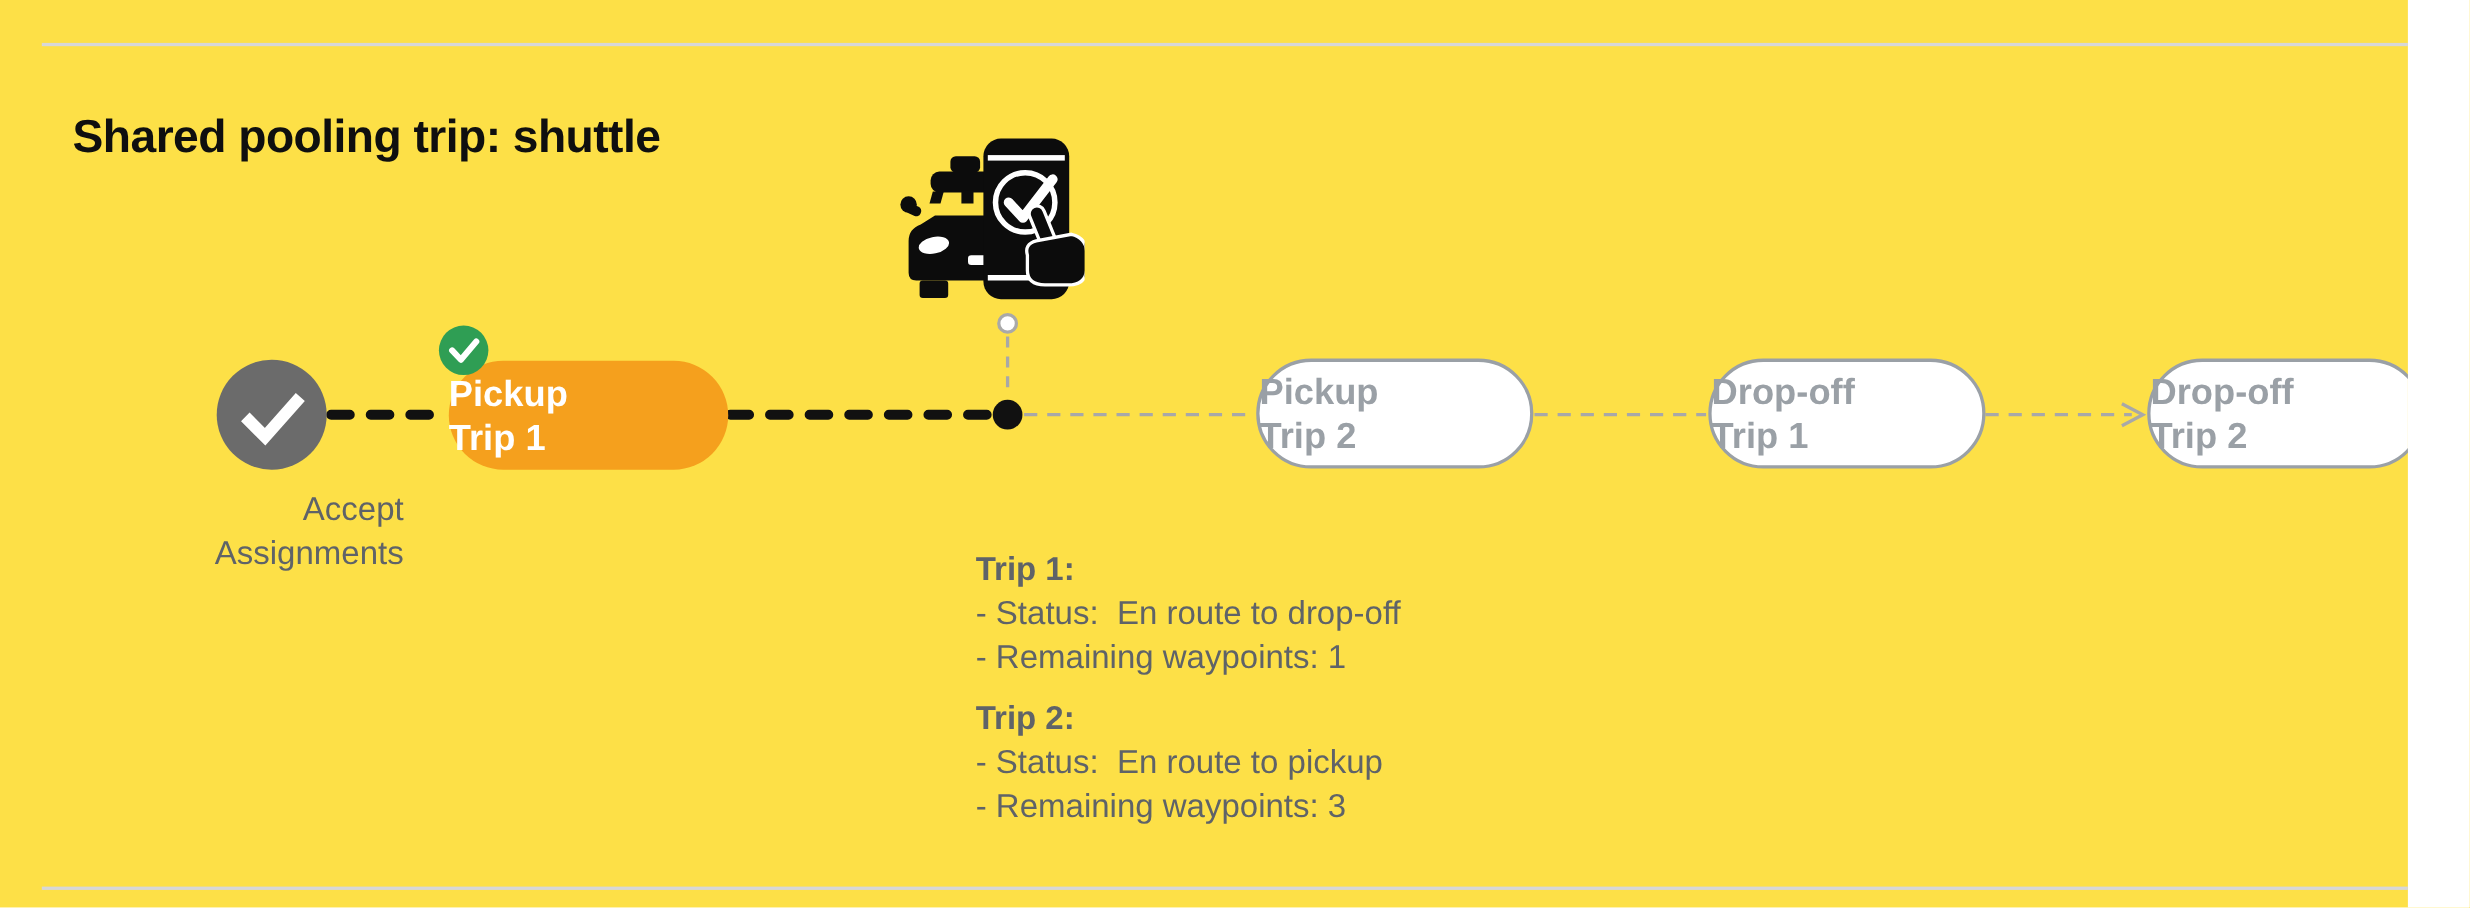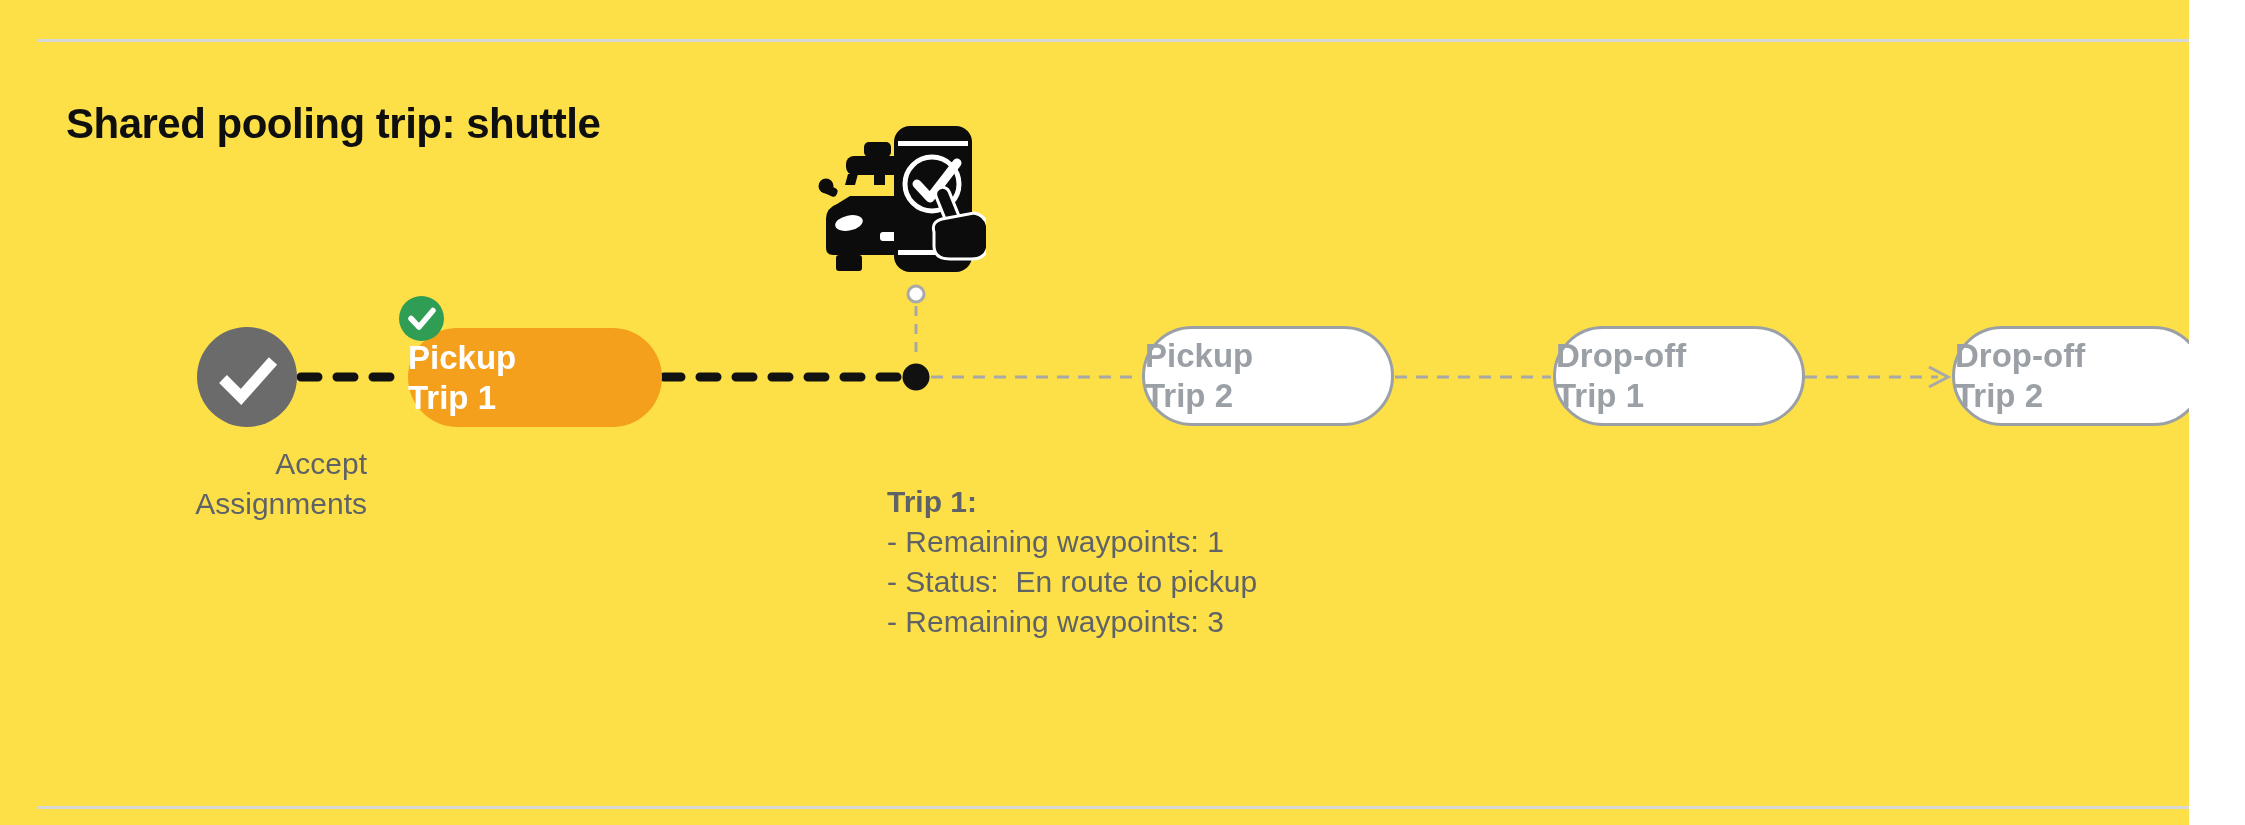--- a/index.html
+++ b/index.html
@@ -123,21 +123,21 @@
   .vehicle-info .heading { font-weight: 700; }
   .trip-info {
     position: absolute;
     left: 887px;
     top: 482px;
     font-size: 30px;
     line-height: 40px;
     color: #5f6368;
   }
   .info-line { white-space: pre-wrap; }
-  .info-line.heading { font-weight: 700; }
+  .info-line.heading { font-weight: 700; margin-top: 16px; }
 </style>
 </head>
 <body>
 
 <div class="canvas">
 
   <div class="rule top"></div>
   <div class="rule bottom"></div>
 
   <h1 class="page-title">Shared pooling trip: shuttle</h1>
@@ -230,18 +230,20 @@
         <circle cx="141" cy="102" r="7"></circle>
         <circle cx="152" cy="106" r="7"></circle>
         <path d="M116 108 q-3 -10 8 -13 l32 -6 q14 3 14 18 l0 12 q0 16 -17 16 l-21 0 q-16 0 -16 -13 z"></path>
       </g>
     </svg>
   </div>
 
 
   <div class="trip-info">
     <div class="info-line heading">Trip 1:</div>
+    <div class="info-line">- Status:  En route to drop-off</div>
     <div class="info-line">- Remaining waypoints: 1</div>
+    <div class="info-line heading">Trip 2:</div>
     <div class="info-line">- Status:  En route to pickup</div>
     <div class="info-line">- Remaining waypoints: 3</div>
   </div>
 
 </div>
 
 </body></html>

